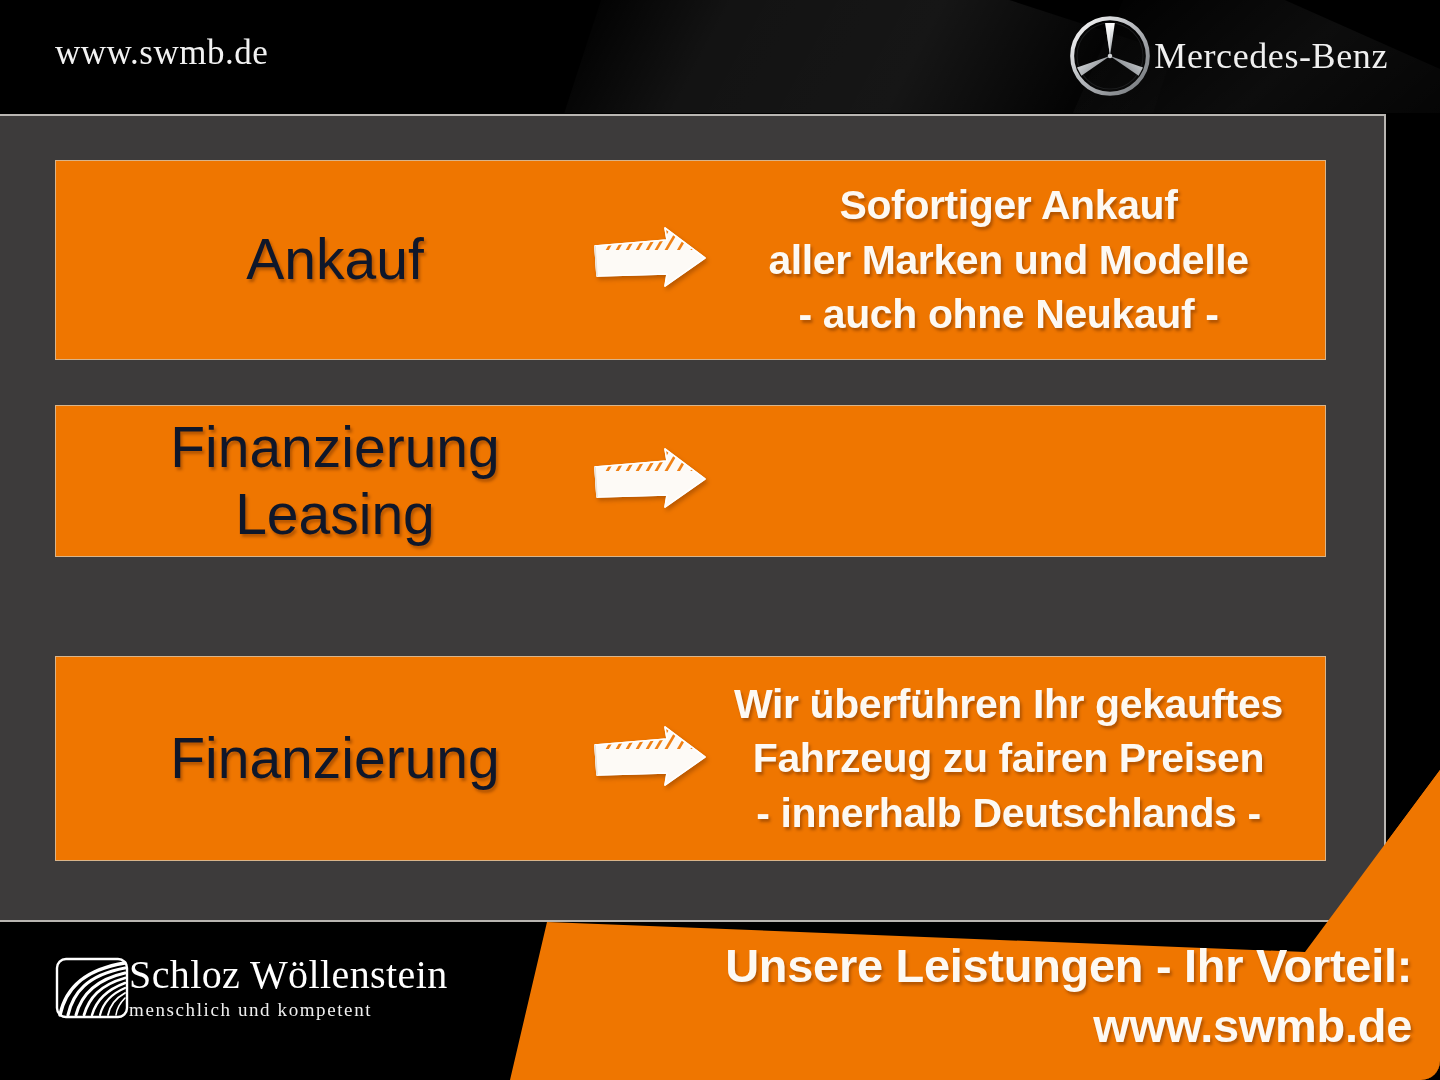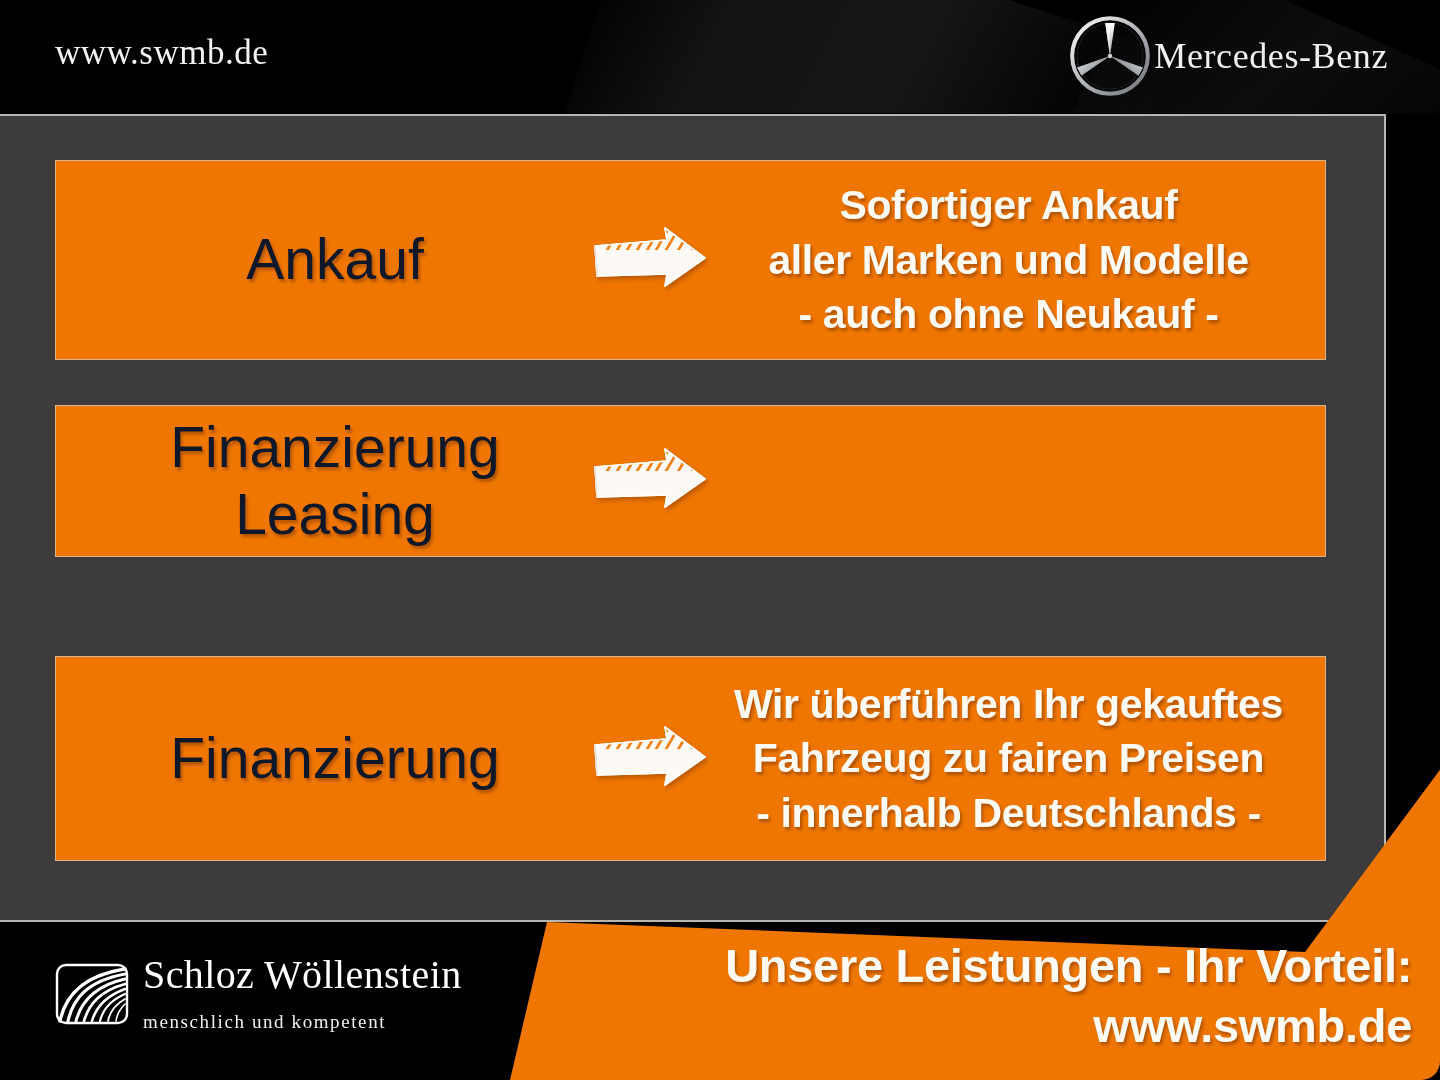--- a/index.html
+++ b/index.html
@@ -174,38 +174,37 @@
     letter-spacing: -0.3px;
     white-space: pre-line;
   }
 
   
   .sw-logo {
     position: absolute;
     left: 55px; top: 955px;
     display: flex;
     align-items: center;
-    gap: 14px;
   }
   .sw-mark { width: 74px; height: 62px; display: block; }
   .sw-texts { display: flex; flex-direction: column; justify-content: center; }
   .sw-name {
     font-family: "Liberation Serif", serif;
     font-size: 40px;
     line-height: 1.02;
     color: #ffffff;
     letter-spacing: 0.4px;
     white-space: nowrap;
   }
   .sw-tag {
     font-family: "Liberation Serif", serif;
     font-size: 19px;
     color: #efefef;
     letter-spacing: 1.6px;
-    margin-top: 15px;
+    margin-top: 3px;
     white-space: nowrap;
   }
 </style>
 </head>
 <body>
 
 <div id="slide">
 
   <svg class="orange-wedge" viewBox="0 0 1440 1080" preserveAspectRatio="none">
     <polygon points="1440,770 1440,1080 1280,1080 1280,952 1305,952" fill="#ef7600"></polygon>

